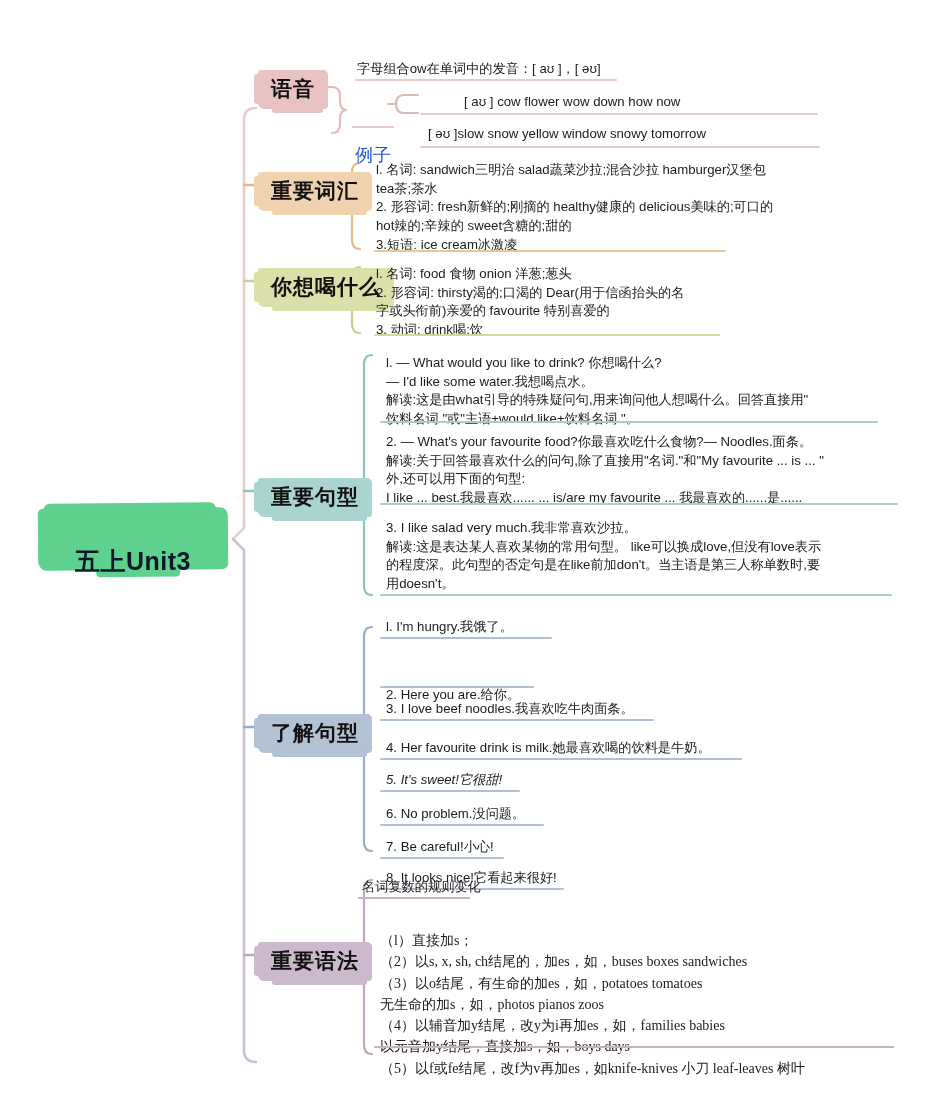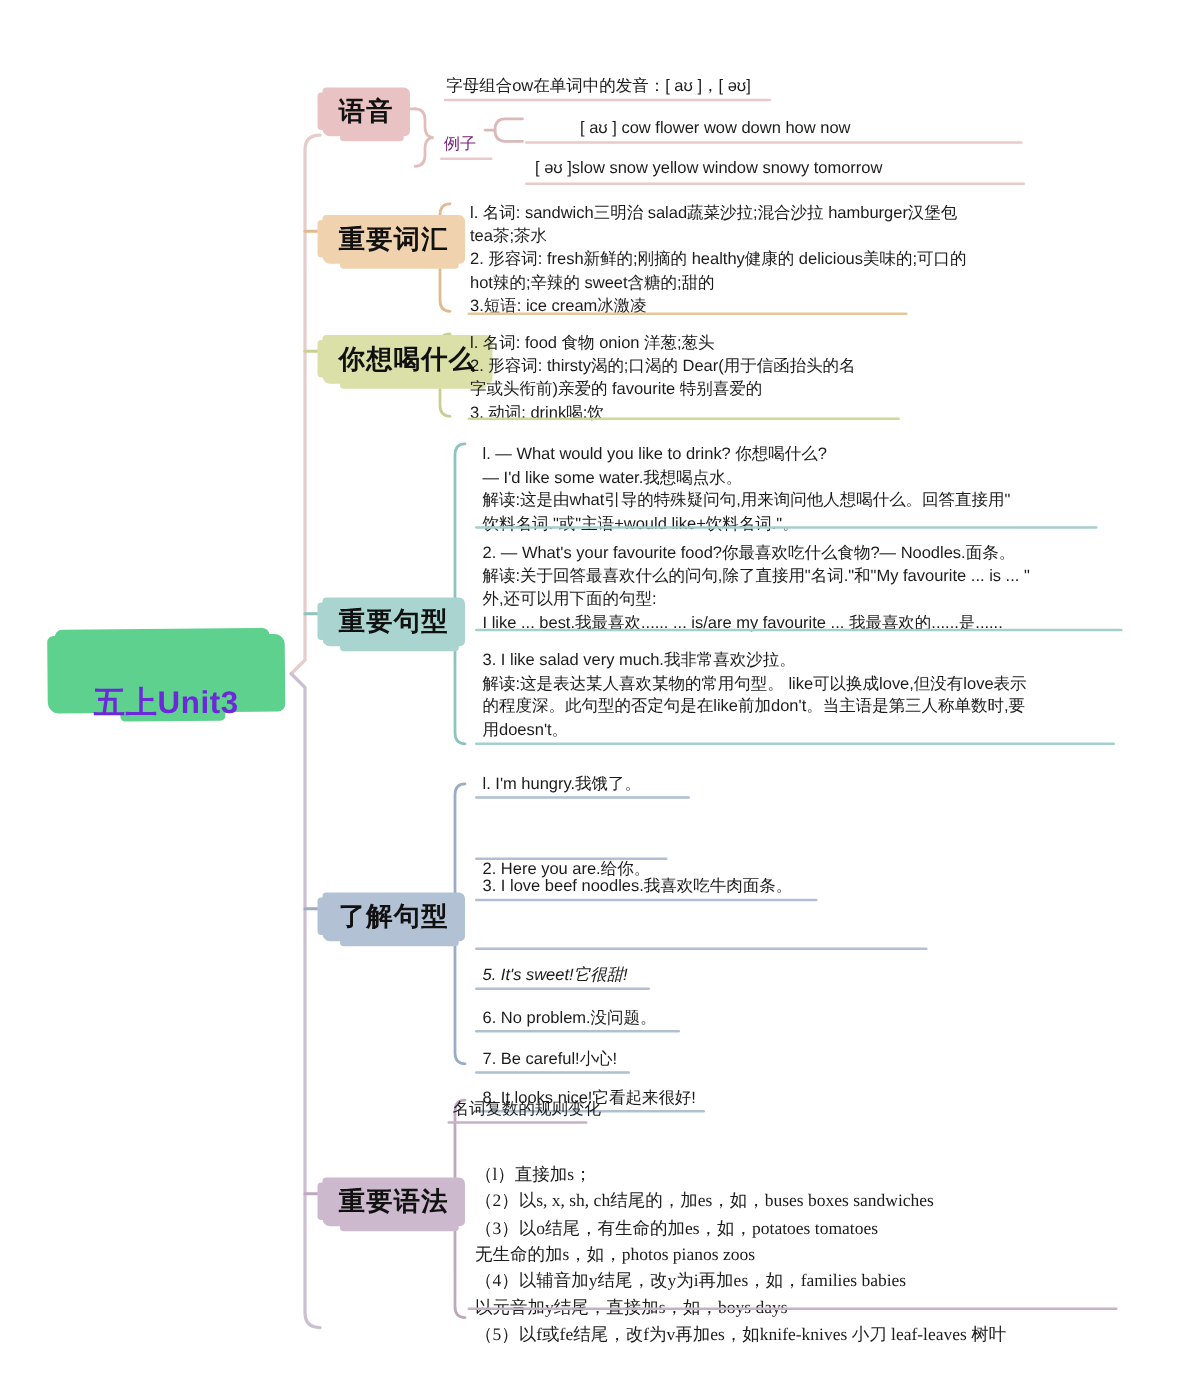--- a/index.html
+++ b/index.html
@@ -51,21 +51,21 @@
     bottom: -7px; height: 12px;
     background: #5ed18e;
     border-radius: 4px;
   }
   .center-label {
     position: relative;
     z-index: 3;
     font-size: 25px;
     font-weight: 700;
     letter-spacing: 0.5px;
-    color: #6d28d9;
+    color: #0f172a;
     margin-top: 44px;
   }
 
   
   .chip {
     position: absolute;
     display: flex;
     align-items: center;
     justify-content: center;
     padding: 5px 13px 6px 13px;
@@ -108,22 +108,23 @@
   }
   .block.small { font-size: 14px; font-family: Liberation Serif, serif; }
   .rule {
     position: absolute;
     height: 2px;
     border-radius: 2px;
   }
 
   .lbl-sub {
     position: absolute;
-    font-size: 13px;
-    color: #701a75;
+    font-size: 18px;
+    color: #1d4ed8;
+    margin-top: 37px;
   }
 
   svg.lines { position: absolute; inset: 0; width: 950px; height: 1107px; }
 </style>
 </head>
 <body>
 
 <div id="canvas">
 
   <svg class="lines" viewBox="0 0 950 1107">
@@ -238,20 +239,21 @@
 
   <div class="block" style="left:386px; top:618px;">l. I'm hungry.我饿了。</div>
   <div class="rule" style="left:380px; top:637px; width:172px; background:#b0bfd2;"></div>
 
   <div class="block" style="left:386px; top:667px;margin-top:19px;">2. Here you are.给你。</div>
   <div class="rule" style="left:380px; top:686px; width:154px; background:#b0bfd2;"></div>
 
   <div class="block" style="left:386px; top:700px;">3. I love beef noodles.我喜欢吃牛肉面条。</div>
   <div class="rule" style="left:380px; top:719px; width:274px; background:#b0bfd2;"></div>
 
+  <div class="block" style="left:386px; top:739px;">4. Her favourite drink is milk.她最喜欢喝的饮料是牛奶。</div>
   <div class="rule" style="left:380px; top:758px; width:362px; background:#b0bfd2;"></div>
 
   <div class="block" style="left:386px; top:771px;font-style:italic;">5. It's sweet!它很甜!</div>
   <div class="rule" style="left:380px; top:790px; width:140px; background:#b0bfd2;"></div>
 
   <div class="block" style="left:386px; top:805px;">6. No problem.没问题。</div>
   <div class="rule" style="left:380px; top:824px; width:164px; background:#b0bfd2;"></div>
 
   <div class="block" style="left:386px; top:838px;">7. Be careful!小心!</div>
   <div class="rule" style="left:380px; top:857px; width:124px; background:#b0bfd2;"></div>

